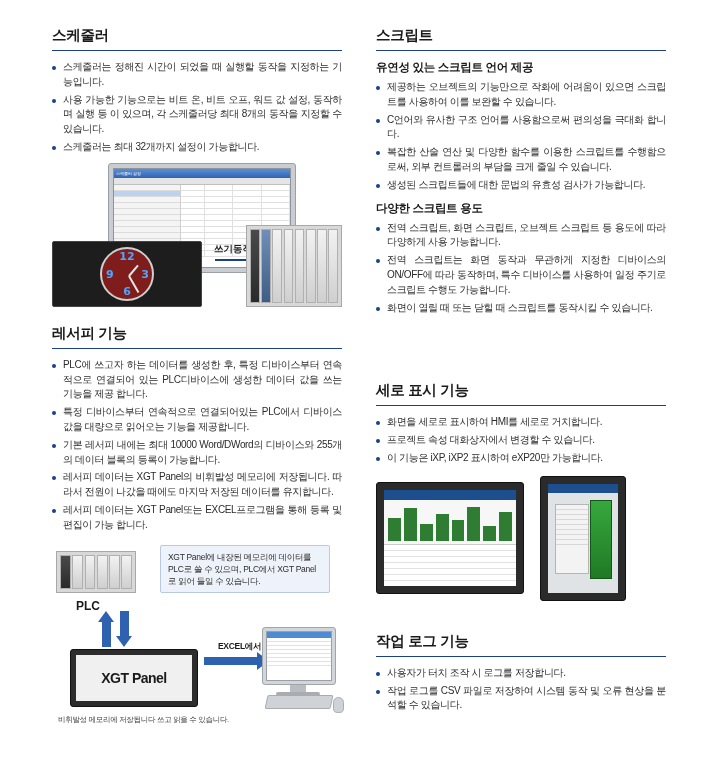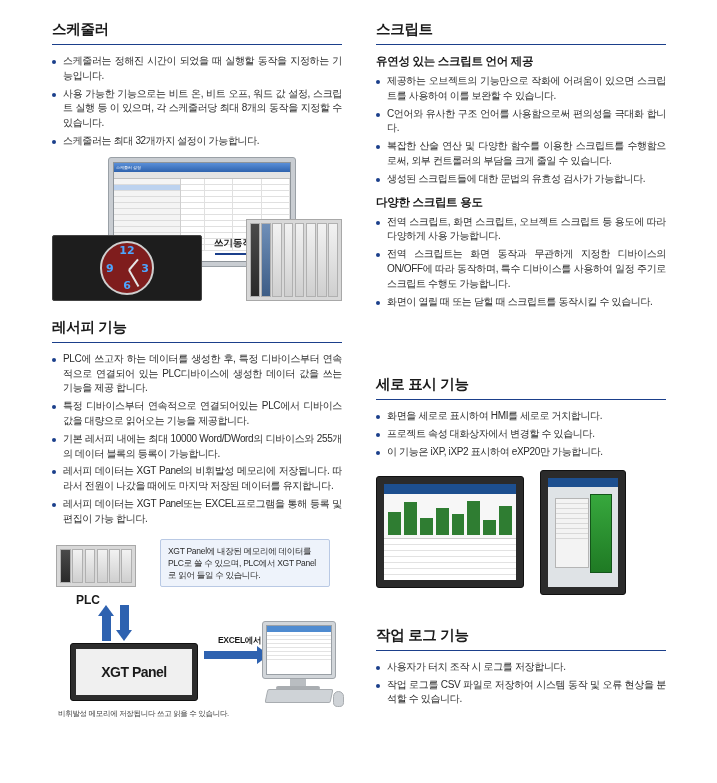--- a/index.html
+++ b/index.html
@@ -12,21 +12,21 @@
     height: 783px;
     font-family: "Liberation Sans", sans-serif;
     color: #231f20;
     position: relative;
     overflow: hidden;
   }
   .page {
     position: relative;
     width: 717px;
     height: 783px;
-    padding: 20px 30px 10px 52px;
+    padding: 26px 30px 10px 52px;
   }
   .cols {
     display: flex;
     gap: 34px;
   }
   .col {
     width: 290px;
     flex: 0 0 290px;
   }
   .section { margin-bottom: 0; }
@@ -349,21 +349,21 @@
 
 <div class="page">
   <div class="cols">
 
     <div class="col">
 
       <div class="section">
         <div class="sec-title">스케줄러</div>
         <ul class="bullets">
           <li>스케줄러는 정해진 시간이 되었을 때 실행할 동작을 지정하는 기능입니다.</li>
-          <li>사용 가능한 기능으로는 비트 온, 비트 오프, 워드 값 설정, 스크립트 실행 등 이 있으며, 각 스케줄러당 최대 8개의 동작을 지정할 수 있습니다.</li>
+          <li>사용 가능한 기능으로는 비트 온, 비트 오프, 워드 값 설정, 동작하며 실행 등 이 있으며, 각 스케줄러당 최대 8개의 동작을 지정할 수 있습니다.</li>
           <li>스케줄러는 최대 32개까지 설정이 가능합니다.</li>
         </ul>
 
         <div class="fig fig-scheduler">
           <div class="monitor">
             <div class="monitor-screen">
               <div class="mon-titlebar">
                 <span>스케줄러 설정</span>
               </div>
               <div class="mon-toolbar"></div>

